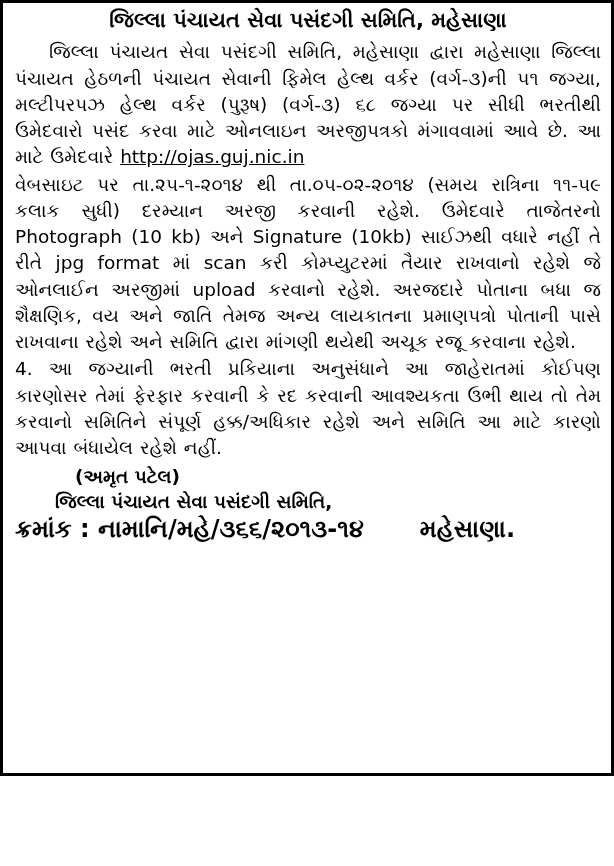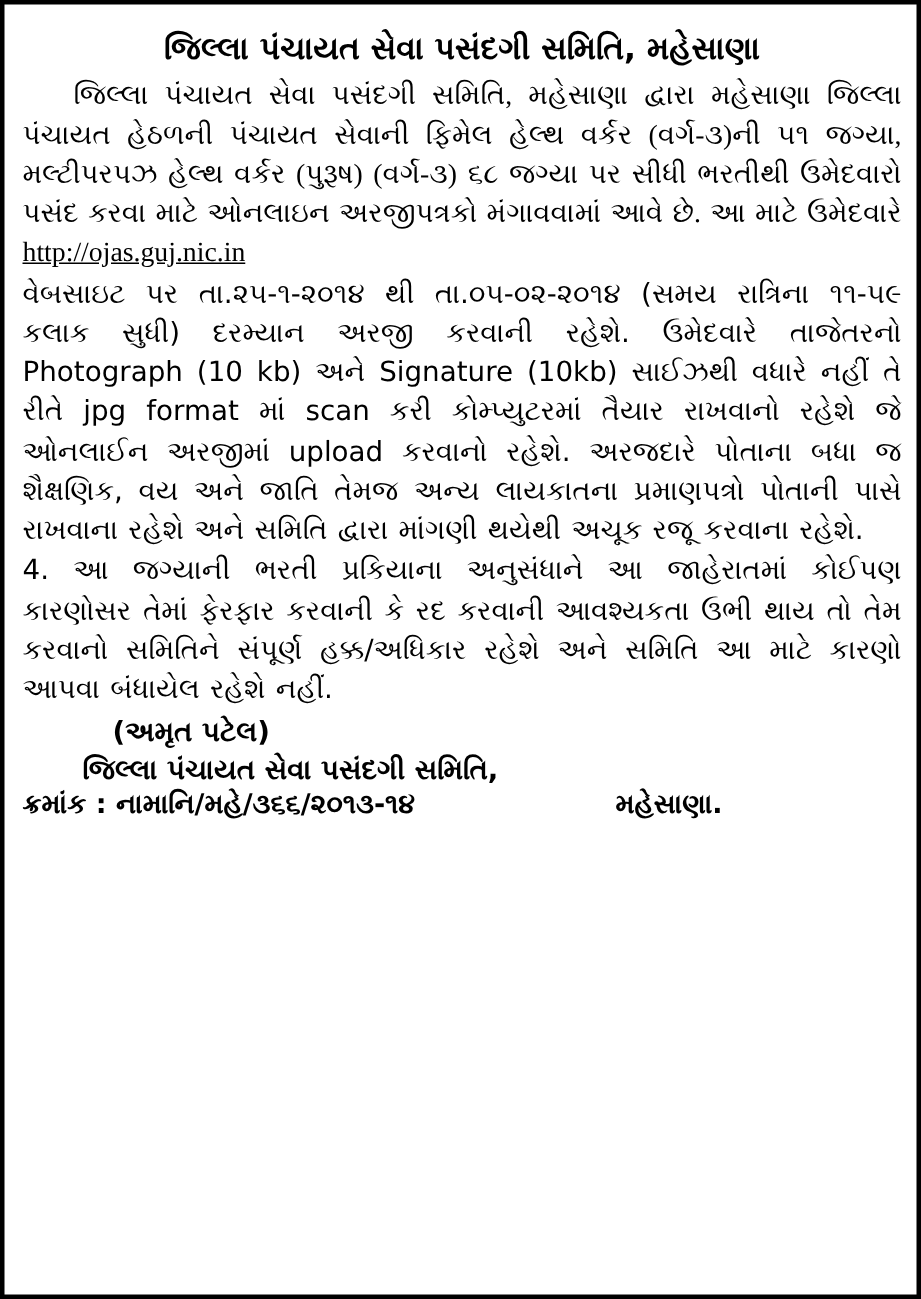--- a/index.html
+++ b/index.html
@@ -9,24 +9,24 @@
   }
   body {
     width: 614px;
     height: 866px;
     font-family: "DejaVu Sans", sans-serif;
     color: #000000;
     overflow: hidden;
   }
   .page {
     width: 614px;
-    height: 866px;
+    height: 776px;
     box-sizing: border-box;
     border: 3px solid #000000;
-    padding: 14px 10px 6px 12px;
+    padding: 2px 10px 6px 12px;
     position: relative;
     background: #ffffff;
   }
   .title {
     text-align: center;
     font-size: 21px;
     font-weight: bold;
     line-height: 1.25;
     margin: 2px 0 6px 0;
     letter-spacing: 0px;
@@ -34,21 +34,20 @@
   .para {
     font-size: 18.5px;
     line-height: 1.42;
     text-align: justify;
     text-justify: inter-word;
     margin: 0 0 1px 0;
     word-spacing: 1px;
   }
   .para.indent {
     text-indent: 34px;
-    font-family: Liberation Serif, serif;
   }
   .link {
     text-decoration: underline;
   }
   .sign-block {
     margin-top: 2px;
     text-align: left;
     font-size: 18.5px;
     line-height: 1.4;
   }
@@ -64,21 +63,21 @@
   .sign-office {
     display: block;
     font-weight: bold;
     margin-left: 40px;
   }
   .footer-row {
     position: relative;
     display: flex;
     align-items: flex-end;
     justify-content: space-between;
-    font-size: 18px;
+    font-size: 24px;
     line-height: 1.35;
     margin-top: -2px;
   }
   .footer-left {
     font-weight: bold;
     white-space: nowrap;
   }
   .footer-right {
     font-weight: bold;
     width: 250px;

